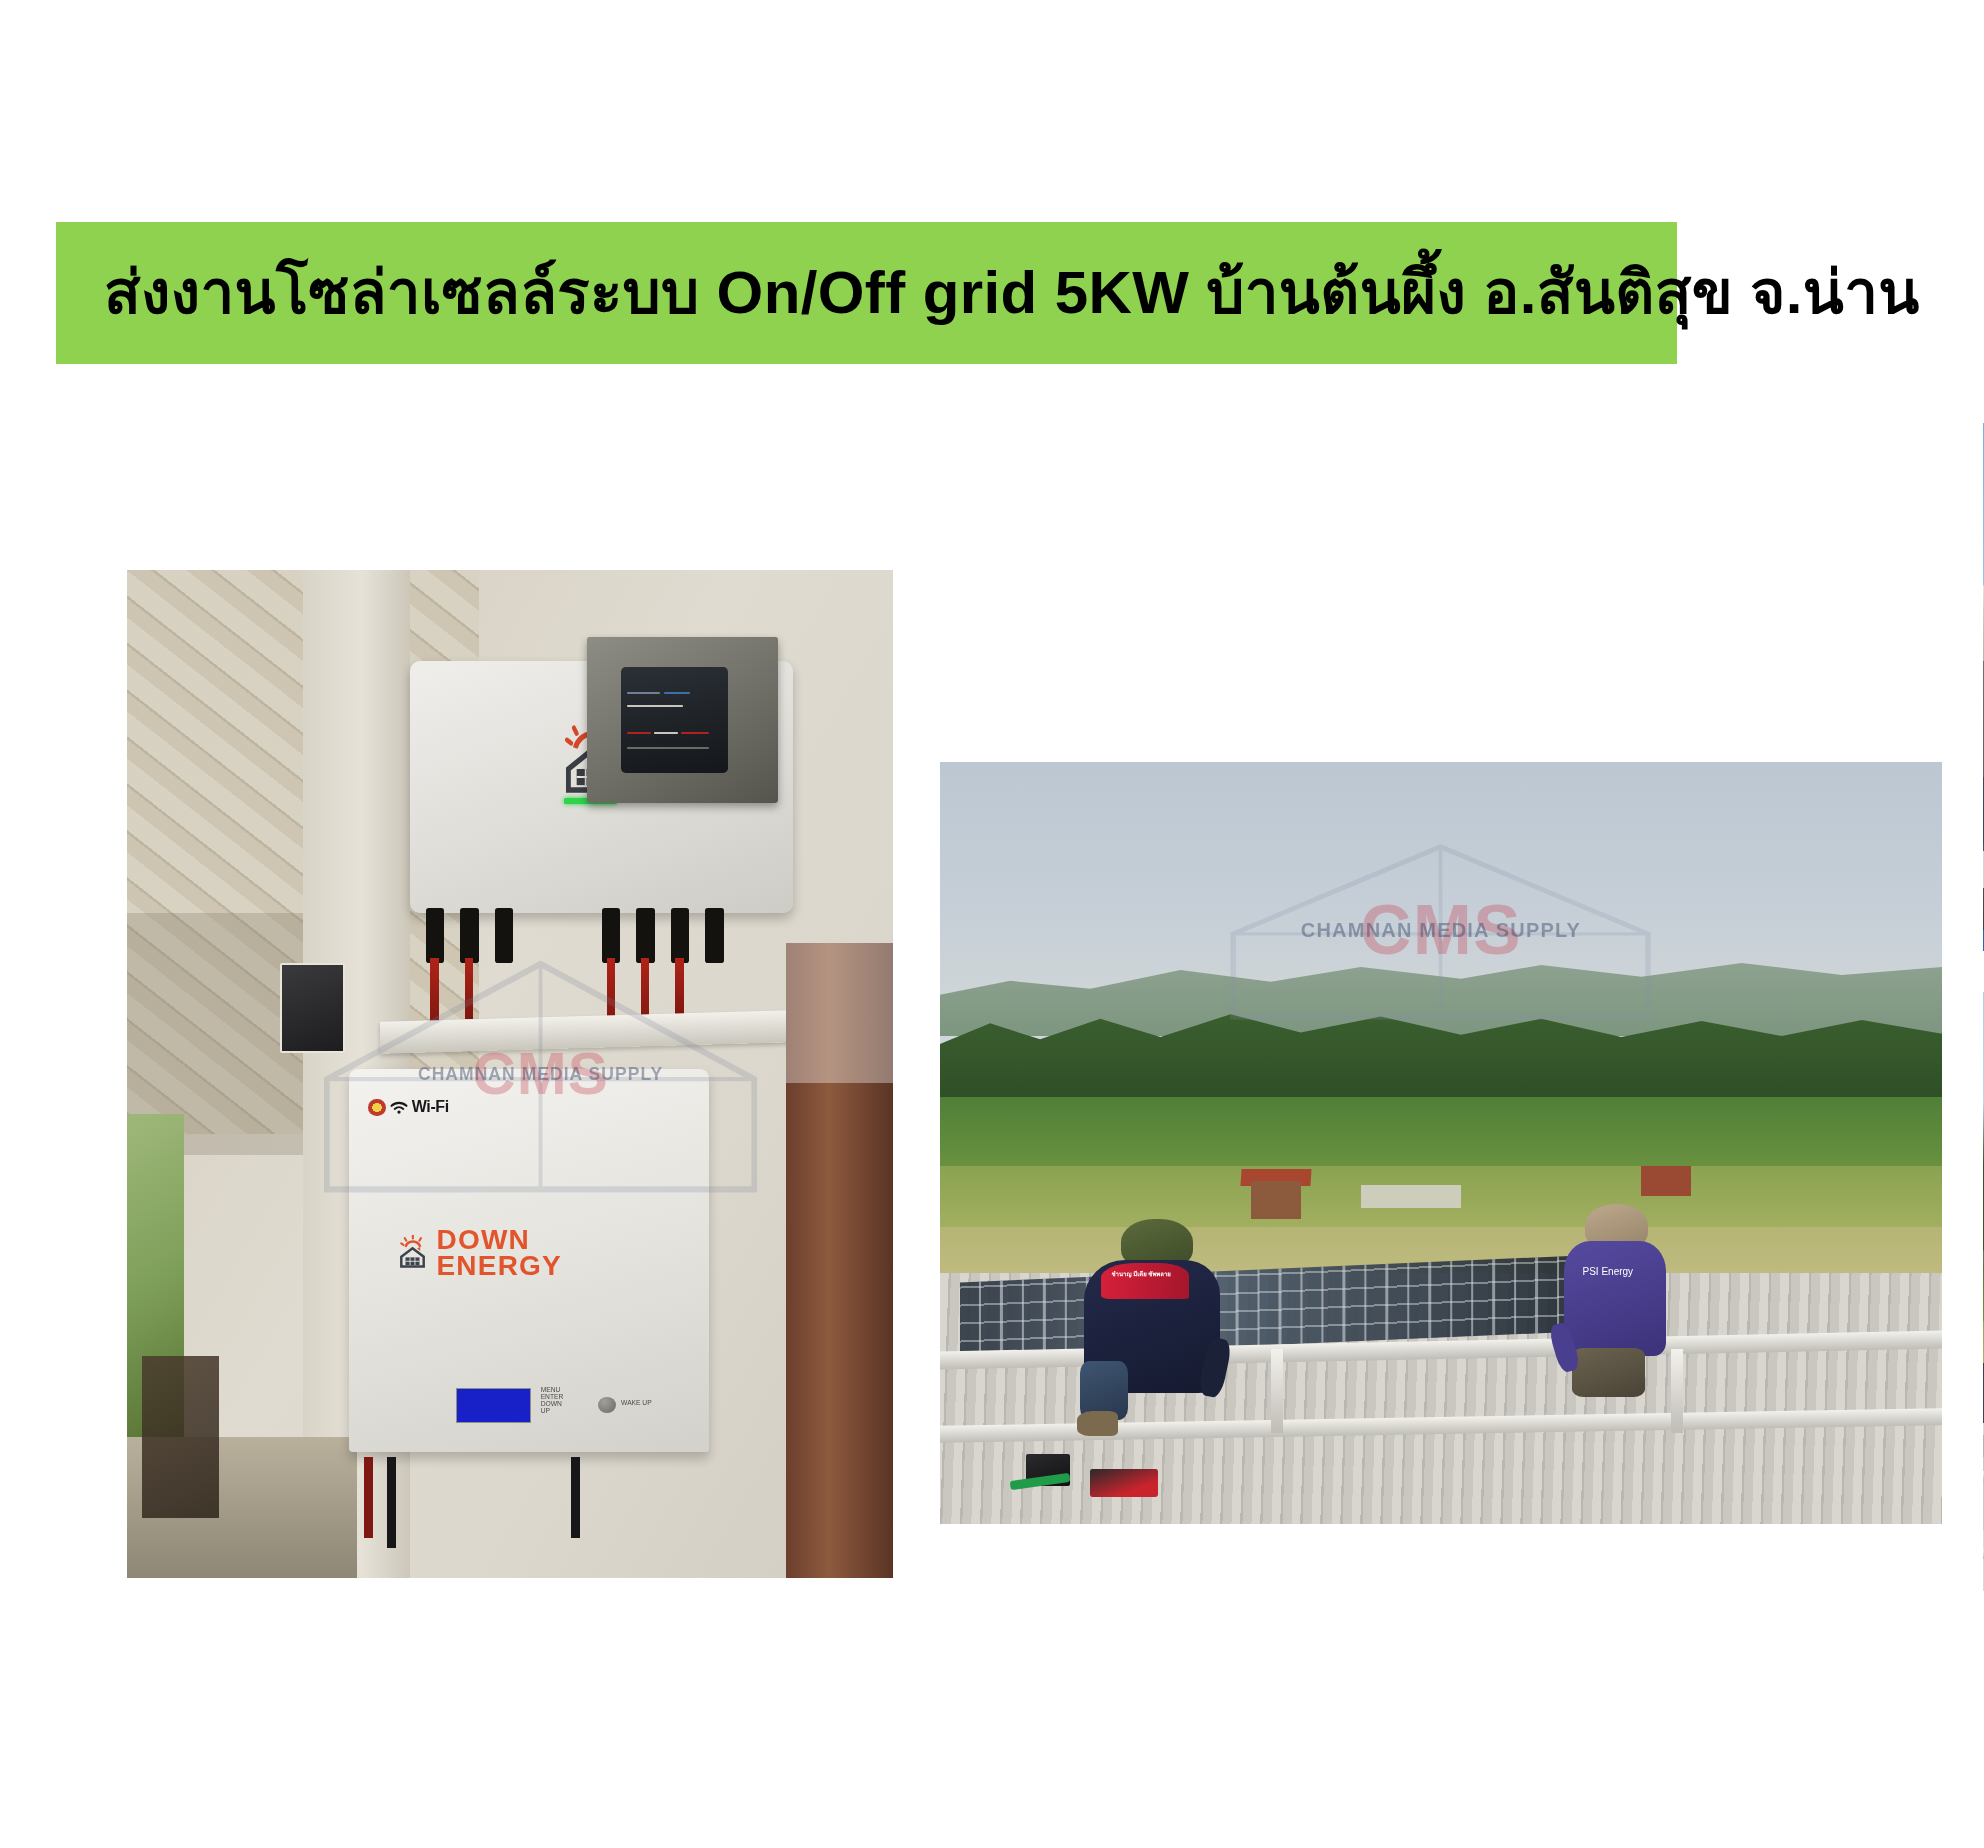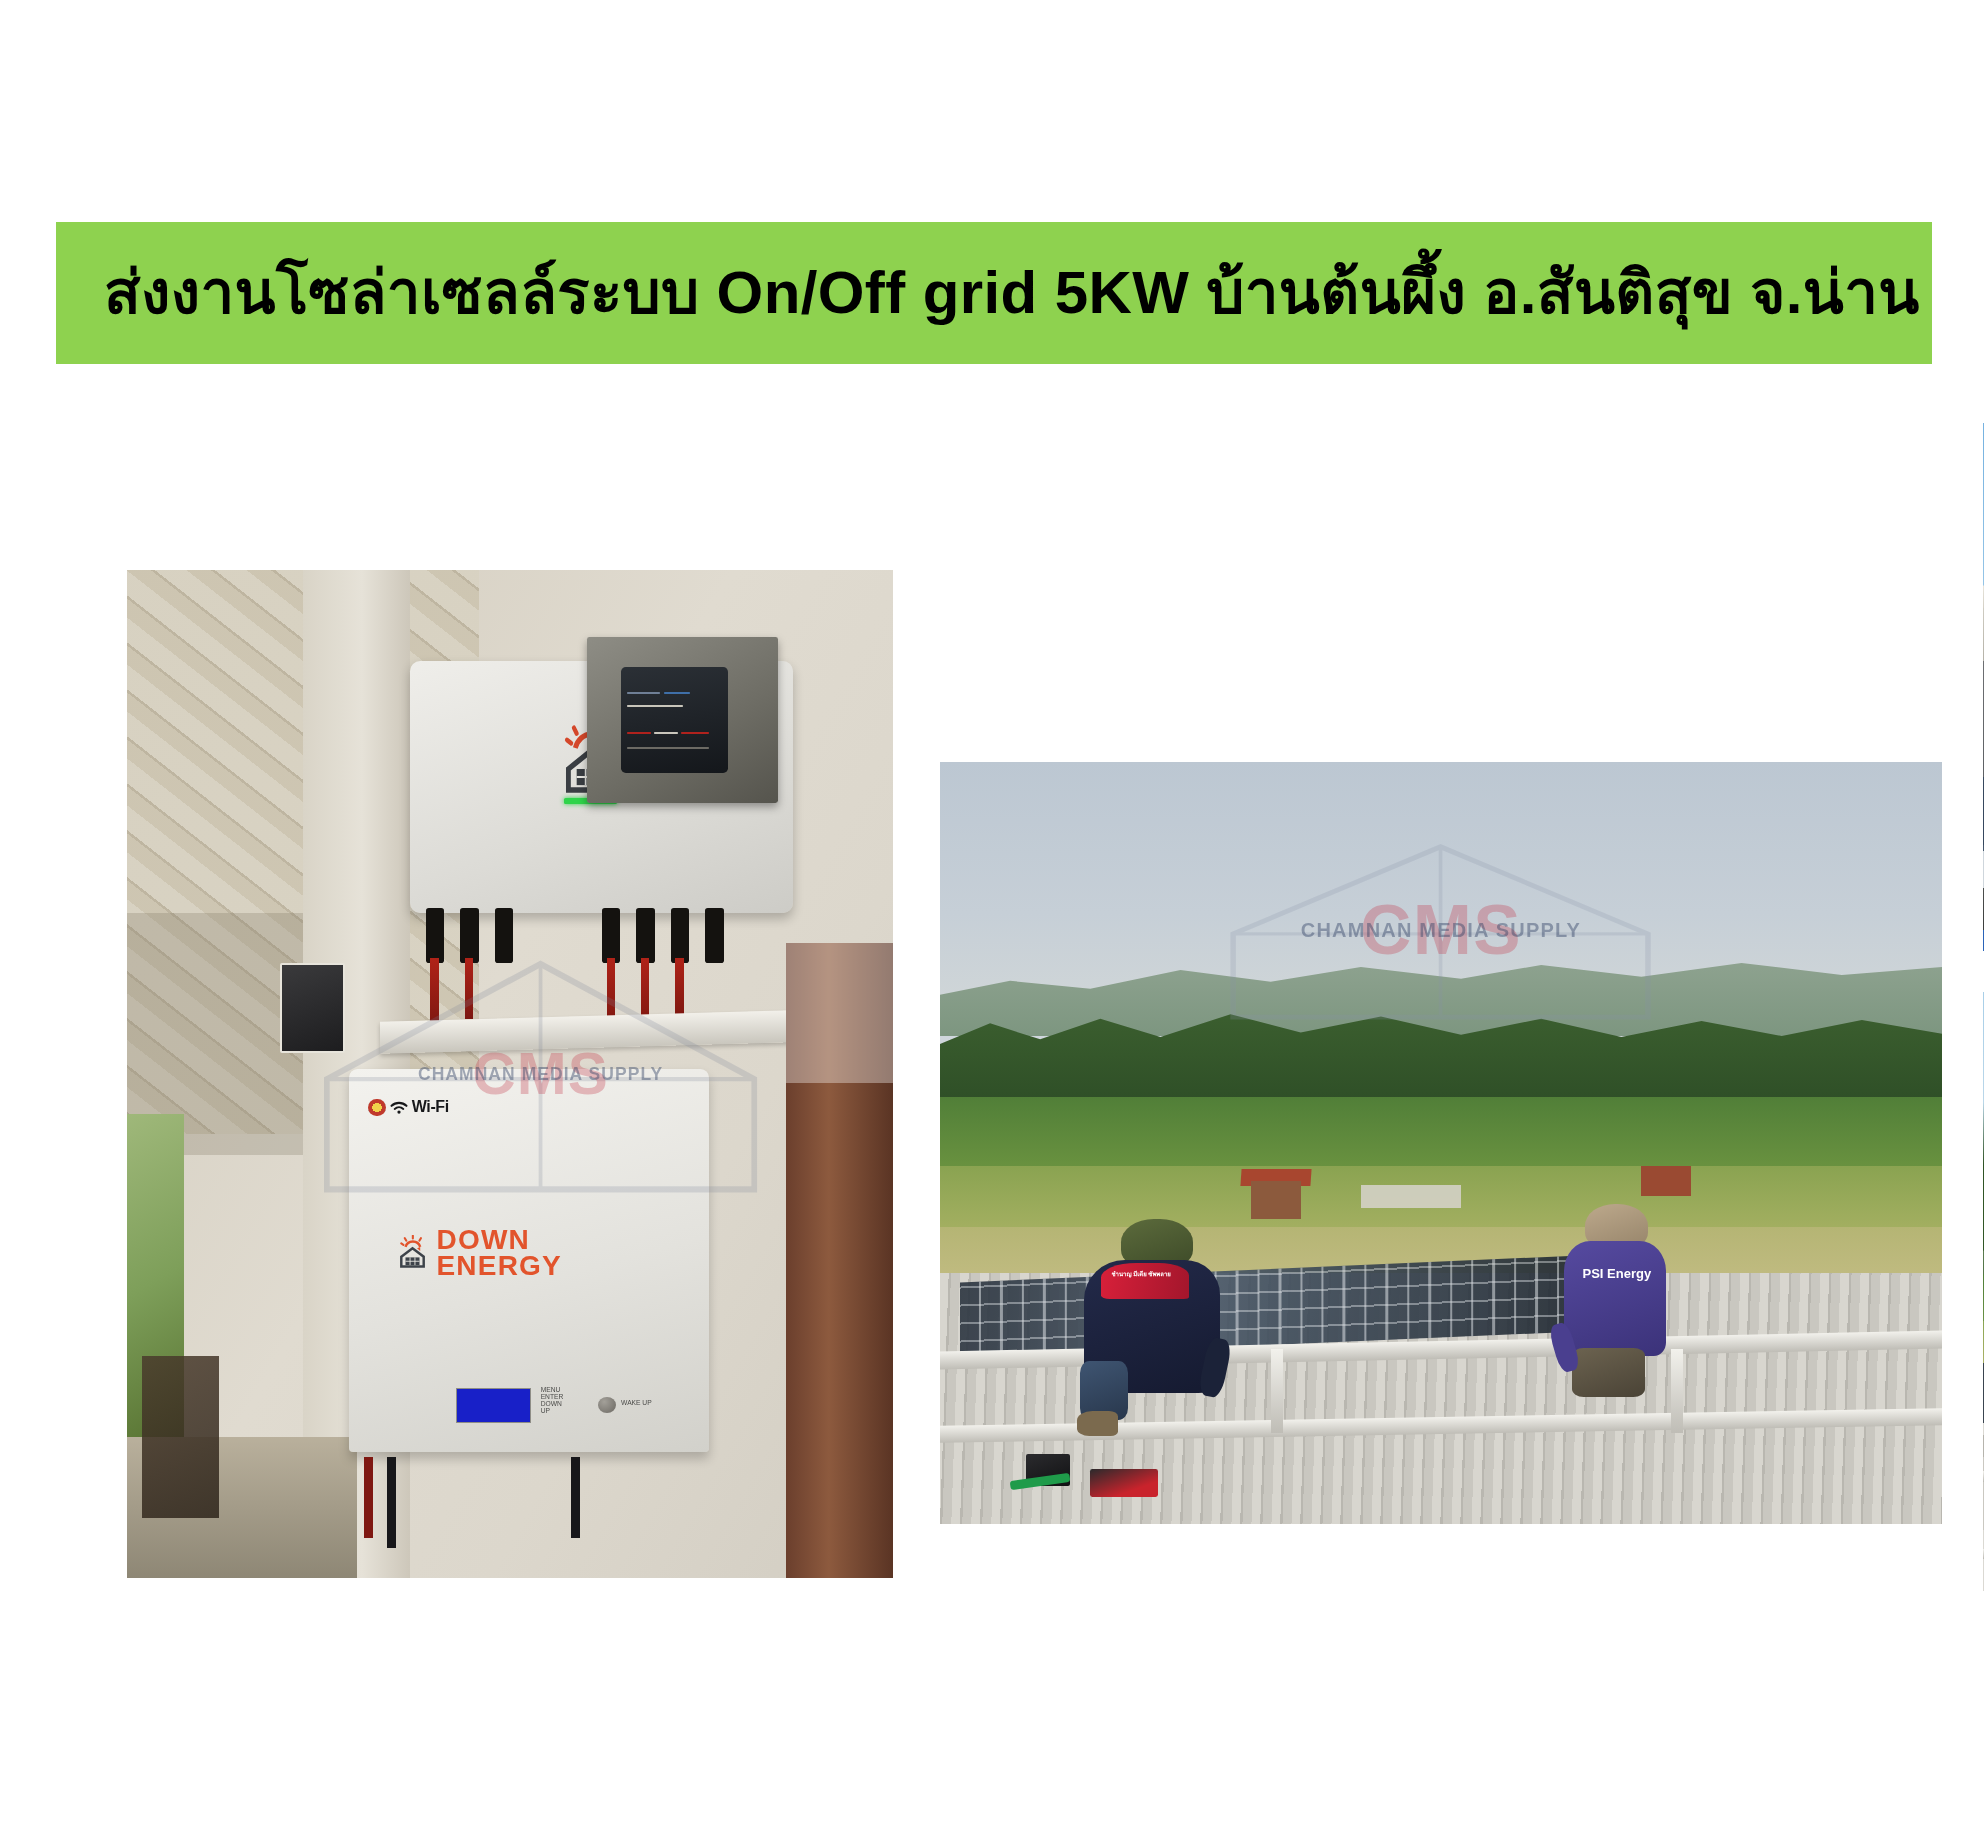--- a/index.html
+++ b/index.html
@@ -2,21 +2,21 @@
 <html style="--green: #8ed24f;font-size:6.4px"><head>
 <meta charset="utf-8">
 <title>Solar Slide</title>
 <style>
   html,body{margin:0;padding:0;background:#fff;}
   body{width:2614px;height:1848px;position:relative;overflow:hidden;
        font-family:"Liberation Sans","DejaVu Sans",sans-serif;}
 
   
   #title-bar{
-    position:absolute; left:56px; top:222px; width:1876px; height:142px;
+    position:absolute; left:56px; top:222px; width:1621px; height:142px;
     background:var(--green,#8ed24f);
     display:flex; align-items:center;
   }
   #title-text{
     margin-left:48px; font-size:60px; font-weight:bold; color:#000;
     letter-spacing:0.4px; white-space:nowrap; line-height:1;
   }
 
   
   .photo{position:absolute; overflow:hidden; background:#cfd6dc;}
@@ -315,21 +315,21 @@
                   background:#1b2238;border-radius:36%;transform:rotate(12deg);"></div>
     </div>
   </div>
 
   <div class="p2-worker2">
     <div class="person">
       <div style="position:absolute;left:26%;top:0;width:48%;height:22%;
                   background:linear-gradient(160deg,#bda98c,#96846a);border-radius:48% 48% 36% 36%;"></div>
       <div style="position:absolute;left:10%;top:18%;width:78%;height:56%;
                   background:linear-gradient(160deg,#564aa0,#3b3279);border-radius:26% 26% 12% 12%;">
-        <div style="position:absolute;left:18%;top:22%;font-size:13px;color:#fff;font-weight:bold;white-space:nowrap;">PSI Energy</div>
+        <div style="position:absolute;left:18%;top:22%;font-size:10px;color:#fff;font-weight:normal;white-space:nowrap;">PSI Energy</div>
       </div>
       <div style="position:absolute;left:16%;top:70%;width:56%;height:24%;
                   background:linear-gradient(160deg,#6c6350,#4a4336);border-radius:16%;"></div>
       <div style="position:absolute;left:2%;top:58%;width:16%;height:24%;
                   background:#4a3f8f;border-radius:36%;transform:rotate(-16deg);"></div>
     </div>
   </div>
 
   <div class="p2-tools">
     <div style="position:absolute;left:8%;top:10%;width:22%;height:52%;

